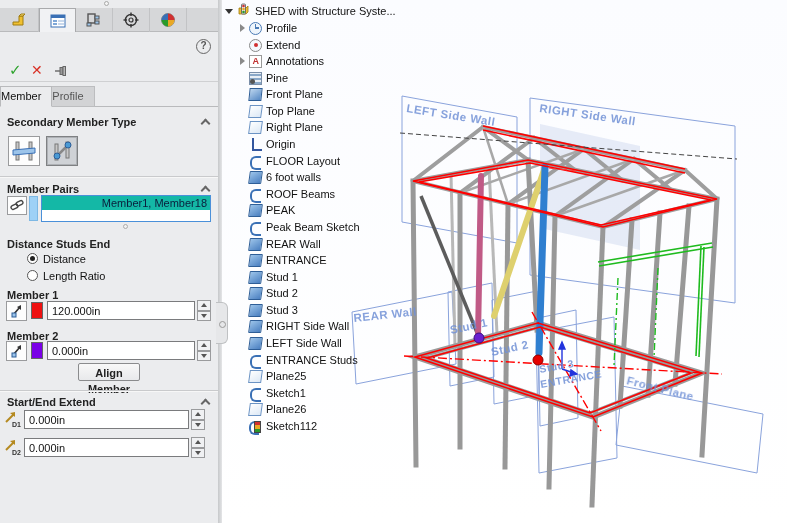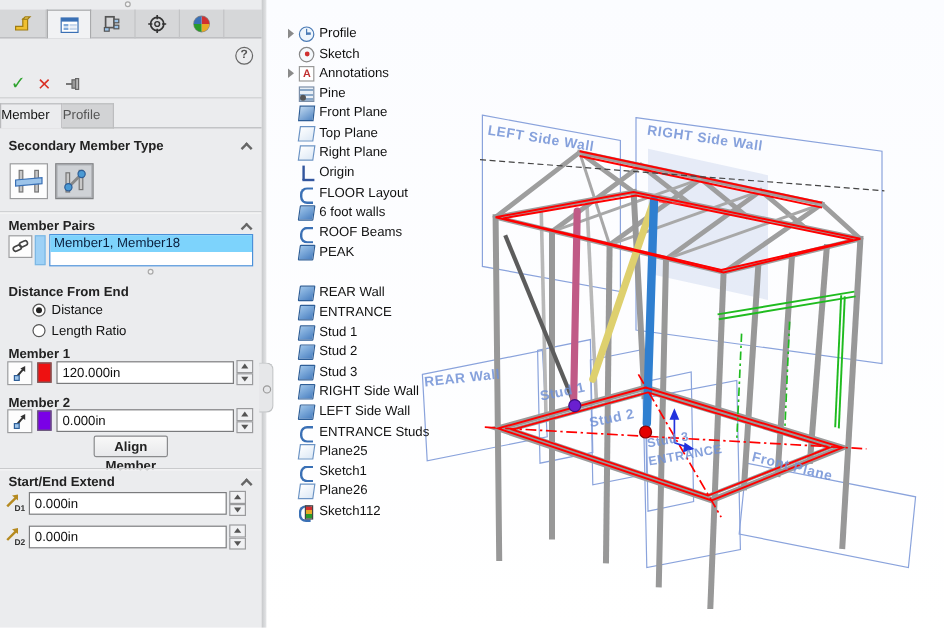--- a/index.html
+++ b/index.html
@@ -73,21 +73,21 @@
   .chev{position:absolute;left:202px;width:7px;height:7px;border-left:2px solid #666;border-top:2px solid #666;transform:rotate(45deg);}
   .sep{position:absolute;left:0;width:218px;height:2px;border-top:1px solid #c9cacc;border-bottom:1px solid #f7f7f7;}
 
   .typebtn{position:absolute;width:32px;height:30px;background:#fdfdfd;border:1px solid #9a9b9d;display:flex;align-items:center;justify-content:center;}
   .typebtn.selected{background:#cfd2d6;border:1px solid #7f8183;box-shadow:inset 0 0 0 1px #aeb1b5;}
 
   .sqbtn{position:absolute;background:#fdfdfd;border:1px solid #9a9b9d;display:flex;align-items:center;justify-content:center;}
 
   #mp-strip{position:absolute;left:29px;top:196px;width:9px;height:25px;background:#9ed1f6;border:1px solid #7db8e4;}
   #mp-list{position:absolute;left:41px;top:195px;width:170px;height:27px;background:#fff;border:1px solid #4a90d9;}
-  #mp-item-sel{height:14px;background:#7dd3fc;color:#0b2545;color:#06213f;padding:1px 3px;font-size:11px;color:#0a1e3c;}
+  #mp-item-sel{height:14px;background:#14b8a6;color:#0b2545;color:#06213f;padding:1px 3px;font-size:11px;color:#0a1e3c;text-align:right;}
   #mp-grip{position:absolute;left:123px;top:224px;width:5px;height:5px;border:1px solid #aaa;border-radius:50%;background:#f2f2f2;}
 
   .radio{position:absolute;width:11px;height:11px;border:1px solid #555;border-radius:50%;background:#fff;}
   .radio.checked::after{content:'';position:absolute;left:2px;top:2px;width:5px;height:5px;border-radius:50%;background:#222;}
   .rlabel{position:absolute;font-size:11px;color:#111;}
 
   .swatch{position:absolute;width:12px;height:17px;border:1px solid #666;}
   .field{position:absolute;height:19px;background:#fff;border:1px solid #7a7b7d;font-size:11px;padding:0 4px;
     font-family:"Liberation Sans",sans-serif;color:#111;}
   .spin{position:absolute;width:14px;height:21px;display:flex;flex-direction:column;}
@@ -216,32 +216,47 @@
         <text transform="translate(451,334) rotate(-12)">Stud 1</text>
         <text transform="translate(492,356) rotate(-12)">Stud 2</text>
         <text transform="translate(540,373) rotate(-10)" font-size="10.5">Stud 3</text>
         <text transform="translate(541,388) rotate(-10)" font-size="10.5">ENTRANCE</text>
         <text transform="translate(626,384) rotate(14)">Front Plane</text>
       </g>
     </svg>
   </div>
 
   <div id="tree">
+    <div class="trow trow-root" style="top:3px">
+      <span class="tarrow">
+          <span class="tri-d"></span>
+        </span>
+      <span style="margin-left:1px">
+        <svg width="15" height="14" viewBox="0 0 15 14">
+          <polygon points="3,5 10,5 12,3 12,9 10,11 3,11" fill="#f0c030" stroke="#a07c10" stroke-width="0.8"></polygon>
+          <rect x="5.5" y="1" width="4" height="10" rx="1" fill="#e8e8e8" stroke="#555" stroke-width="0.8"></rect>
+          <circle cx="7.5" cy="3" r="1.3" fill="#d03030"></circle>
+          <circle cx="7.5" cy="6" r="1.3" fill="#e9a825"></circle>
+          <circle cx="7.5" cy="9" r="1.3" fill="#2a9a2a"></circle>
+        </svg>
+      </span>
+      <span class="tlabel">SHED with Structure Syste...</span>
+    </div>
 
     <div class="trow" style="top:20px">
       <span class="tarrow">
           <span class="tri-r"></span>
         </span>
       <span class="ic ic-clock"></span>
       <span class="tlabel">Profile</span>
     </div>
     <div class="trow" style="top:37px">
       <span class="tarrow"></span>
         <span class="ic ic-sensor"></span>
-      <span class="tlabel">Sketch</span>
+      <span class="tlabel">Extend</span>
     </div>
     <div class="trow" style="top:53px">
       <span class="tarrow">
           <span class="tri-r"></span>
         </span>
       <span class="ic ic-annot"></span>
       <span class="tlabel">Annotations</span>
     </div>
     <div class="trow" style="top:70px">
       <span class="tarrow"></span>
@@ -280,20 +295,25 @@
     </div>
     <div class="trow" style="top:186px">
       <span class="tarrow"></span>
         <span class="ic ic-sketch"></span>
       <span class="tlabel">ROOF Beams</span>
     </div>
     <div class="trow" style="top:202px">
       <span class="tarrow"></span>
         <span class="ic ic-refplane"></span>
       <span class="tlabel">PEAK</span>
+    </div>
+    <div class="trow" style="top:219px">
+      <span class="tarrow"></span>
+        <span class="ic ic-sketch"></span>
+      <span class="tlabel">Peak Beam Sketch</span>
     </div>
     <div class="trow" style="top:236px">
       <span class="tarrow"></span>
         <span class="ic ic-refplane"></span>
       <span class="tlabel">REAR Wall</span>
     </div>
     <div class="trow" style="top:252px">
       <span class="tarrow"></span>
         <span class="ic ic-refplane"></span>
       <span class="tlabel">ENTRANCE</span>
@@ -445,21 +465,21 @@
         <rect x="1" y="6" width="7" height="4" rx="2" transform="rotate(-25 4 8)" fill="none" stroke="#444" stroke-width="1.4"></rect>
         <rect x="6" y="2" width="7" height="4" rx="2" transform="rotate(-25 10 4)" fill="none" stroke="#444" stroke-width="1.4"></rect>
       </svg>
     </div>
     <div id="mp-strip"></div>
     <div id="mp-list">
       <div id="mp-item-sel">Member1, Member18</div>
     </div>
     <div id="mp-grip"></div>
 
-    <div class="ghead" style="top:238px;font-weight:bold">Distance From End</div>
+    <div class="ghead" style="top:238px;font-weight:bold">Distance Studs End</div>
     <div class="radio checked" style="left:27px;top:253px"></div>
     <div class="rlabel" style="left:43px;top:253px">Distance</div>
     <div class="radio" style="left:27px;top:270px"></div>
     <div class="rlabel" style="left:43px;top:270px">Length Ratio</div>
 
     <div class="ghead" style="top:289px">Member 1</div>
     <div class="sqbtn" style="left:6px;top:301px;width:21px;height:20px">
       <svg width="14" height="14" viewBox="0 0 14 14">
         <line x1="3" y1="11" x2="10" y2="3" stroke="#333" stroke-width="1.6"></line>
         <polygon points="11,1 11,6 7,3" fill="#333"></polygon>

